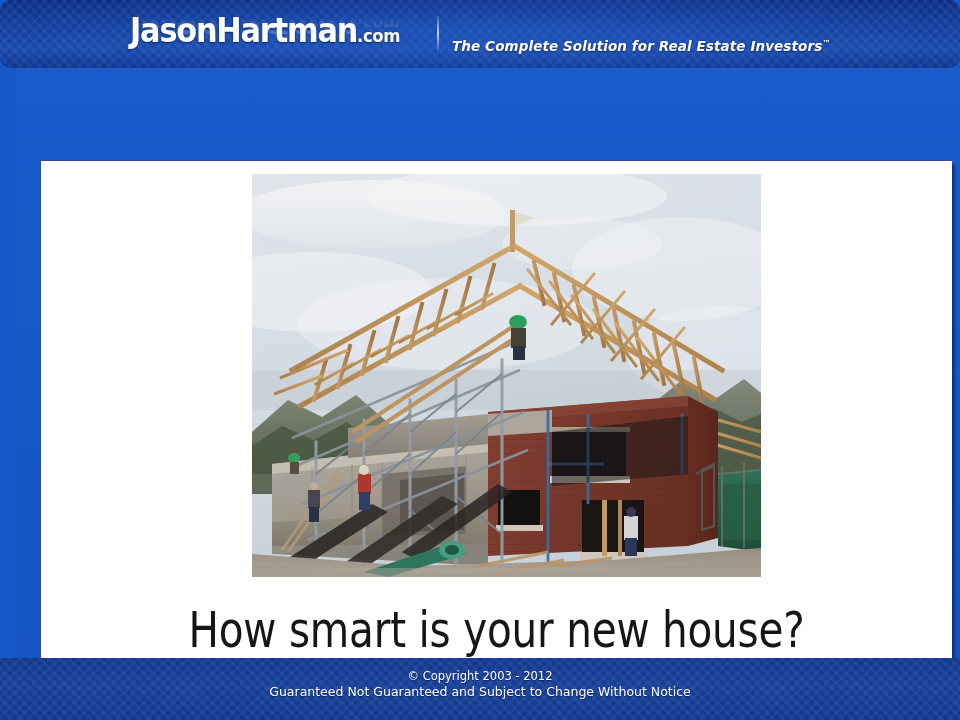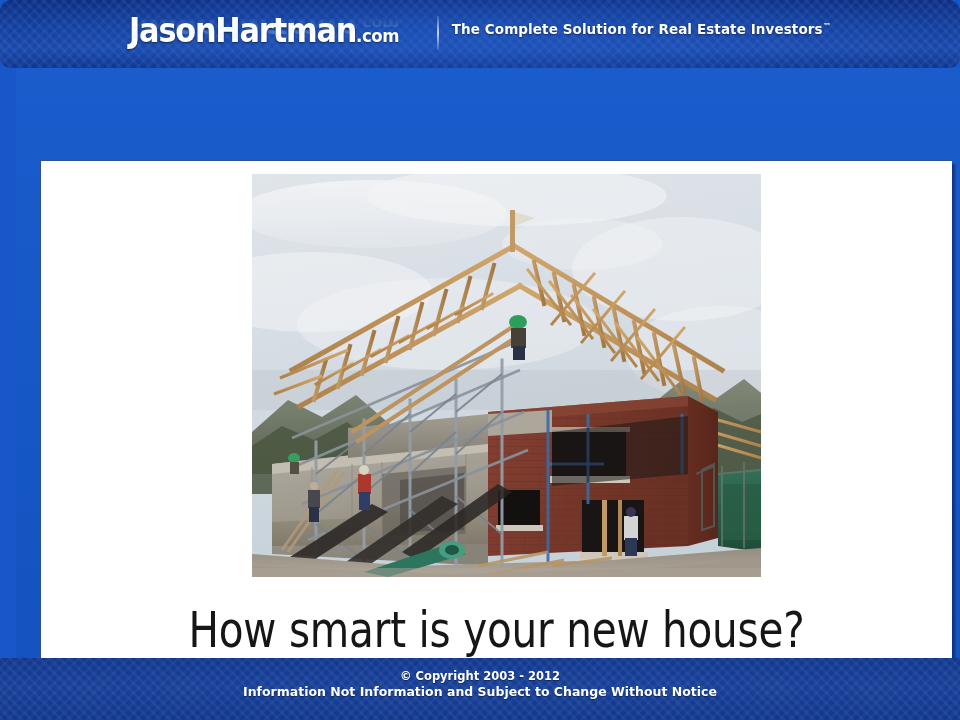--- a/index.html
+++ b/index.html
@@ -98,27 +98,28 @@
     width: 2px;
     height: 34px;
     background: linear-gradient(to bottom, rgba(200,220,255,0.15), rgba(225,238,255,0.85), rgba(200,220,255,0.15));
     margin: 0 13px 0 14px;
     align-self: flex-start;
     margin-top: 2px;
   }
   .tagline {
     font-family: "DejaVu Sans", sans-serif;
     font-weight: bold;
+    font-style: italic;
     font-size: 13.5px;
     letter-spacing: 0.1px;
     color: #ffffff;
     text-shadow: 0 1px 2px rgba(0,0,0,0.5);
     white-space: nowrap;
     align-self: flex-start;
-    margin-top: 7px;
+    margin-top: 24px;
     text-align: center;
   }
   .tagline sup { font-size: 8px; vertical-align: super; }
 
   
   .body-area {
     position: absolute;
     left: 0; top: 68px;
     width: 960px; height: 590px;
     background: linear-gradient(to bottom, #1a5ccb 0%, #1558c6 50%, #1453c0 100%);
@@ -187,21 +188,21 @@
     overflow: hidden;
   }
   .footer-inner {
     position: absolute;
     left: 0; top: 11px;
     width: 960px;
     text-align: center;
   }
   .footer-line {
     font-family: "DejaVu Sans", sans-serif;
-    font-weight: bold;
+    font-weight: normal;
     font-size: 11.5px;
     color: #ffffff;
     line-height: 15px;
     text-shadow: 0 1px 1px rgba(0,0,0,0.45);
     white-space: nowrap;
   }
   .footer-line.l2 { font-size: 12.5px; }
 </style>
 </head>
 <body>
@@ -539,17 +540,17 @@
 
         <div class="headline">How smart is your new house?</div>
 
       </div>
     </div>
   </div>
 
   <div class="footer">
     <div class="footer-inner">
       <div class="footer-line l1">© Copyright 2003 - 2012</div>
-      <div class="footer-line l2">Information Not Information and Subject to Change Without Notice</div>
+      <div class="footer-line l2">Guaranteed Not Guaranteed and Subject to Change Without Notice</div>
     </div>
   </div>
 
 </div>
 
 </body></html>

